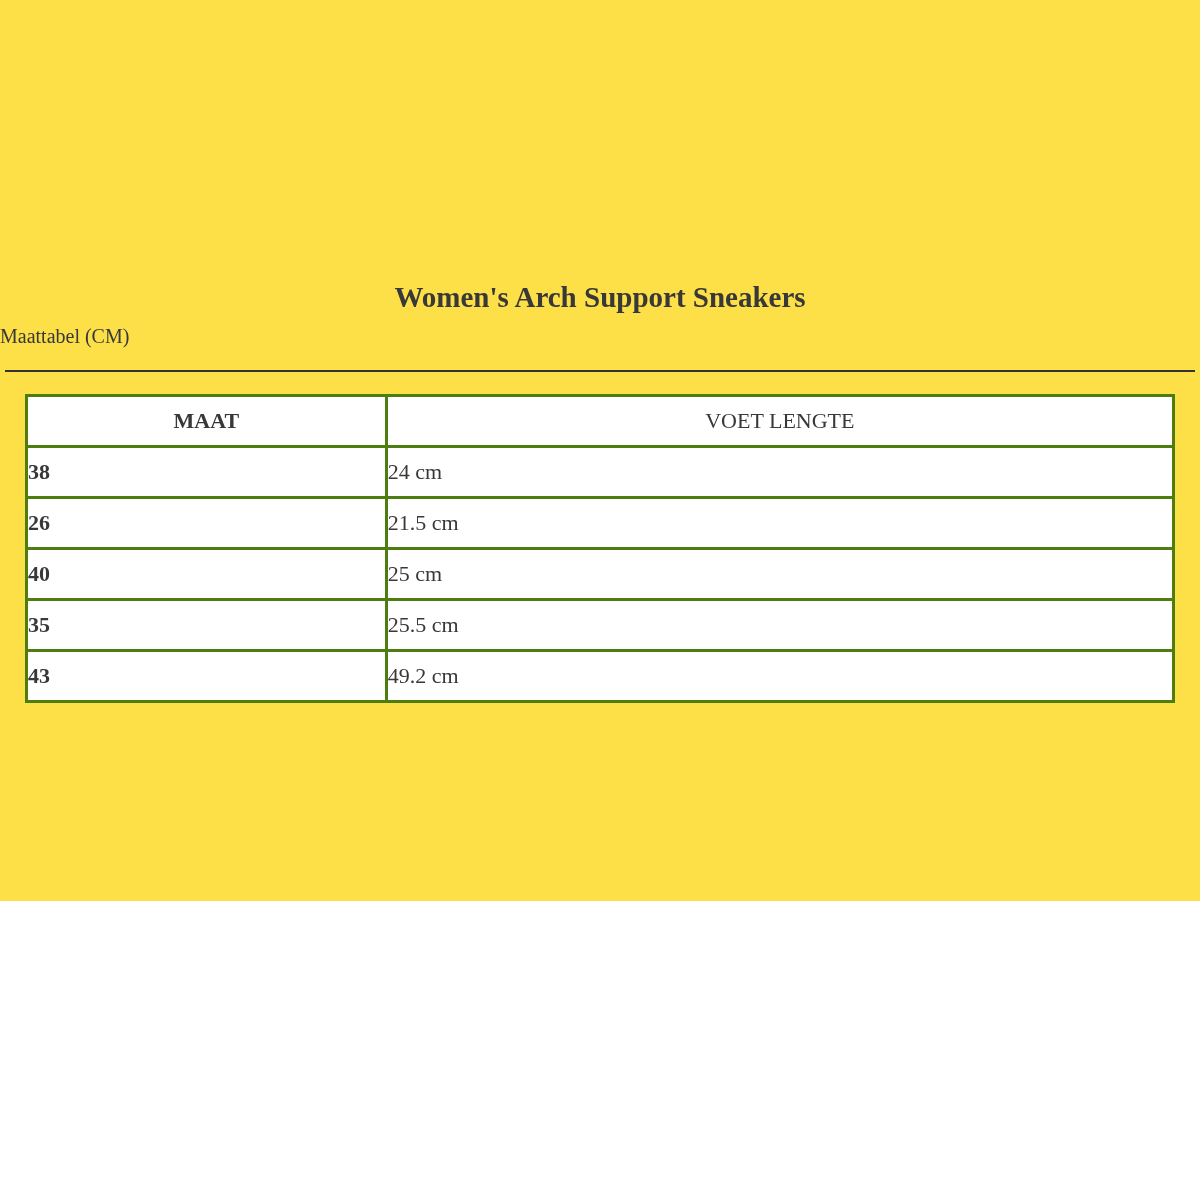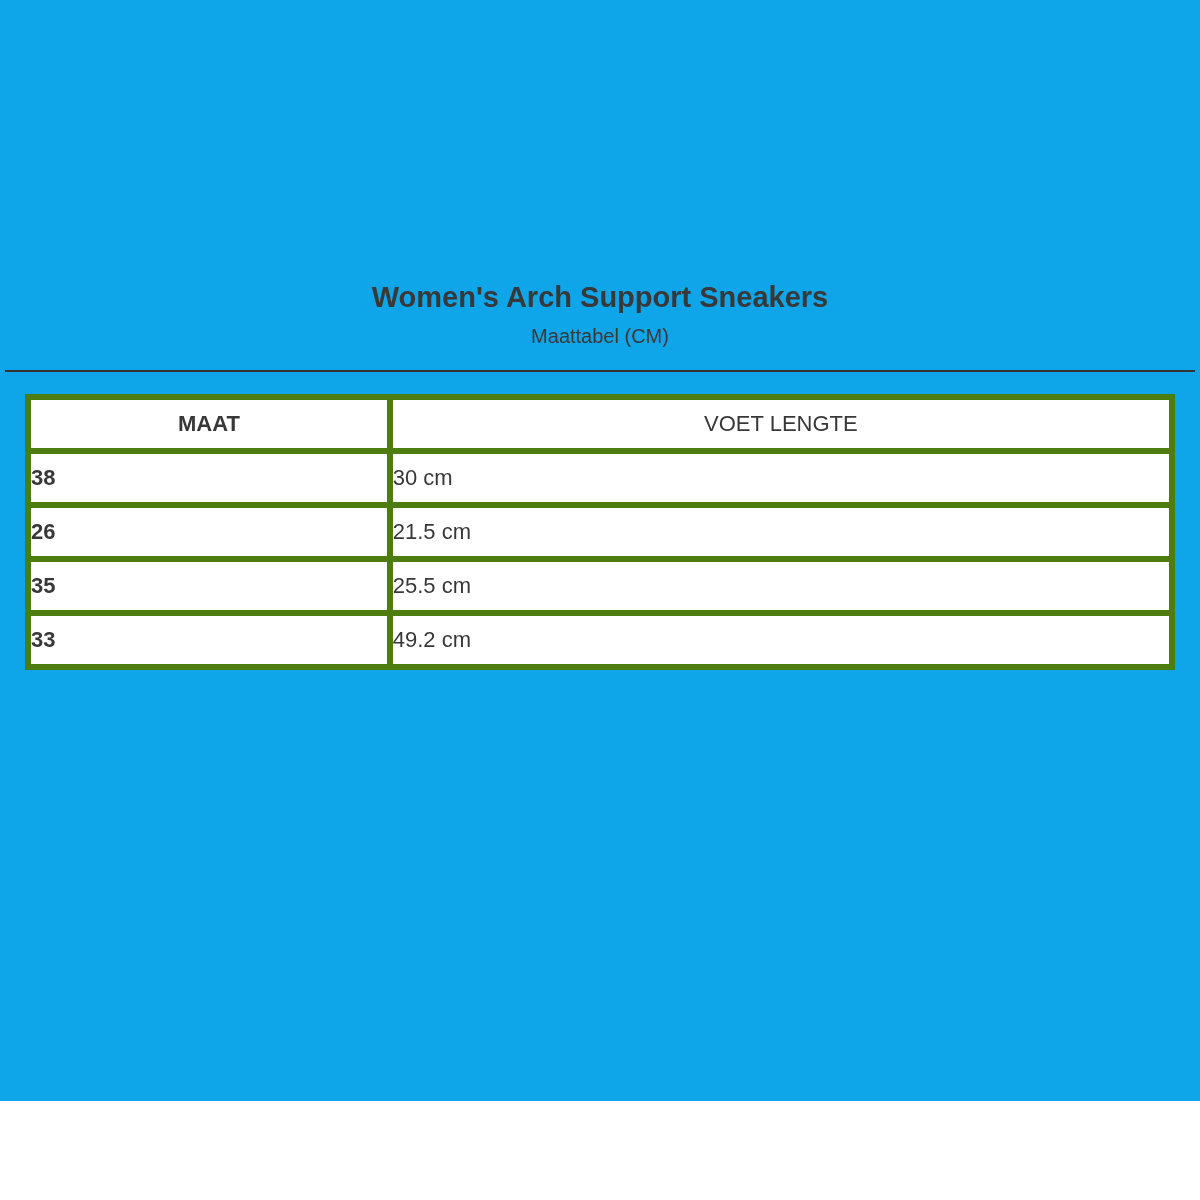--- a/index.html
+++ b/index.html
@@ -3,44 +3,44 @@
 <meta charset="utf-8">
 <style>
   html, body {
     margin: 0;
     padding: 0;
     background: #ffffff;
   }
   .page {
     position: relative;
     width: 1200px;
-    height: 1101px;
-    background: #0ea5e9;
+    height: 901px;
+    background: #fde047;
     overflow: hidden;
-    font-family: Liberation Sans, sans-serif;
+    font-family: Liberation Serif, serif;
     color: #383838;
   }
   .page-title {
     position: absolute;
     top: 280px;
     left: 0;
     width: 100%;
     text-align: center;
     font-size: 29px;
     line-height: 34px;
     font-weight: 700;
     margin: 0;
     color: #383838;
   }
   .page-subtitle {
     position: absolute;
     top: 323px;
     left: 0;
     width: 100%;
-    text-align: center;
+    text-align: left;
     font-size: 20px;
     line-height: 26px;
     font-weight: 400;
     margin: 0;
     color: #383838;
   }
   .divider {
     position: absolute;
     top: 370px;
     left: 5px;
@@ -54,21 +54,21 @@
     left: 25px;
   }
   table.size-table {
     border-collapse: collapse;
     table-layout: fixed;
     width: 1150px;
     color: #383838;
   }
   .size-table th,
   .size-table td {
-    border: 6px solid #4d7c0f;
+    border: 3px solid #4d7c0f;
     height: 48px;
     padding: 0;
     vertical-align: middle;
     font-size: 22px;
     line-height: 1;
     background: #ffffff;
   }
   .size-table th {
     font-weight: 700;
   }
@@ -96,31 +96,35 @@
       <thead>
         <tr>
           <th class="col-size">MAAT</th>
           <th class="col-length">VOET LENGTE</th>
         </tr>
       </thead>
       <tbody>
 
           <tr>
             <td class="col-size">38</td>
-            <td class="col-length">30 cm</td>
+            <td class="col-length">24 cm</td>
           </tr>
           <tr>
             <td class="col-size">26</td>
             <td class="col-length">21.5 cm</td>
           </tr>
           <tr>
+            <td class="col-size">40</td>
+            <td class="col-length">25 cm</td>
+          </tr>
+          <tr>
             <td class="col-size">35</td>
             <td class="col-length">25.5 cm</td>
           </tr>
           <tr>
-            <td class="col-size">33</td>
+            <td class="col-size">43</td>
             <td class="col-length">49.2 cm</td>
           </tr>
         </tbody>
     </table>
   </div>
 
 </div>
 
 </body></html>

